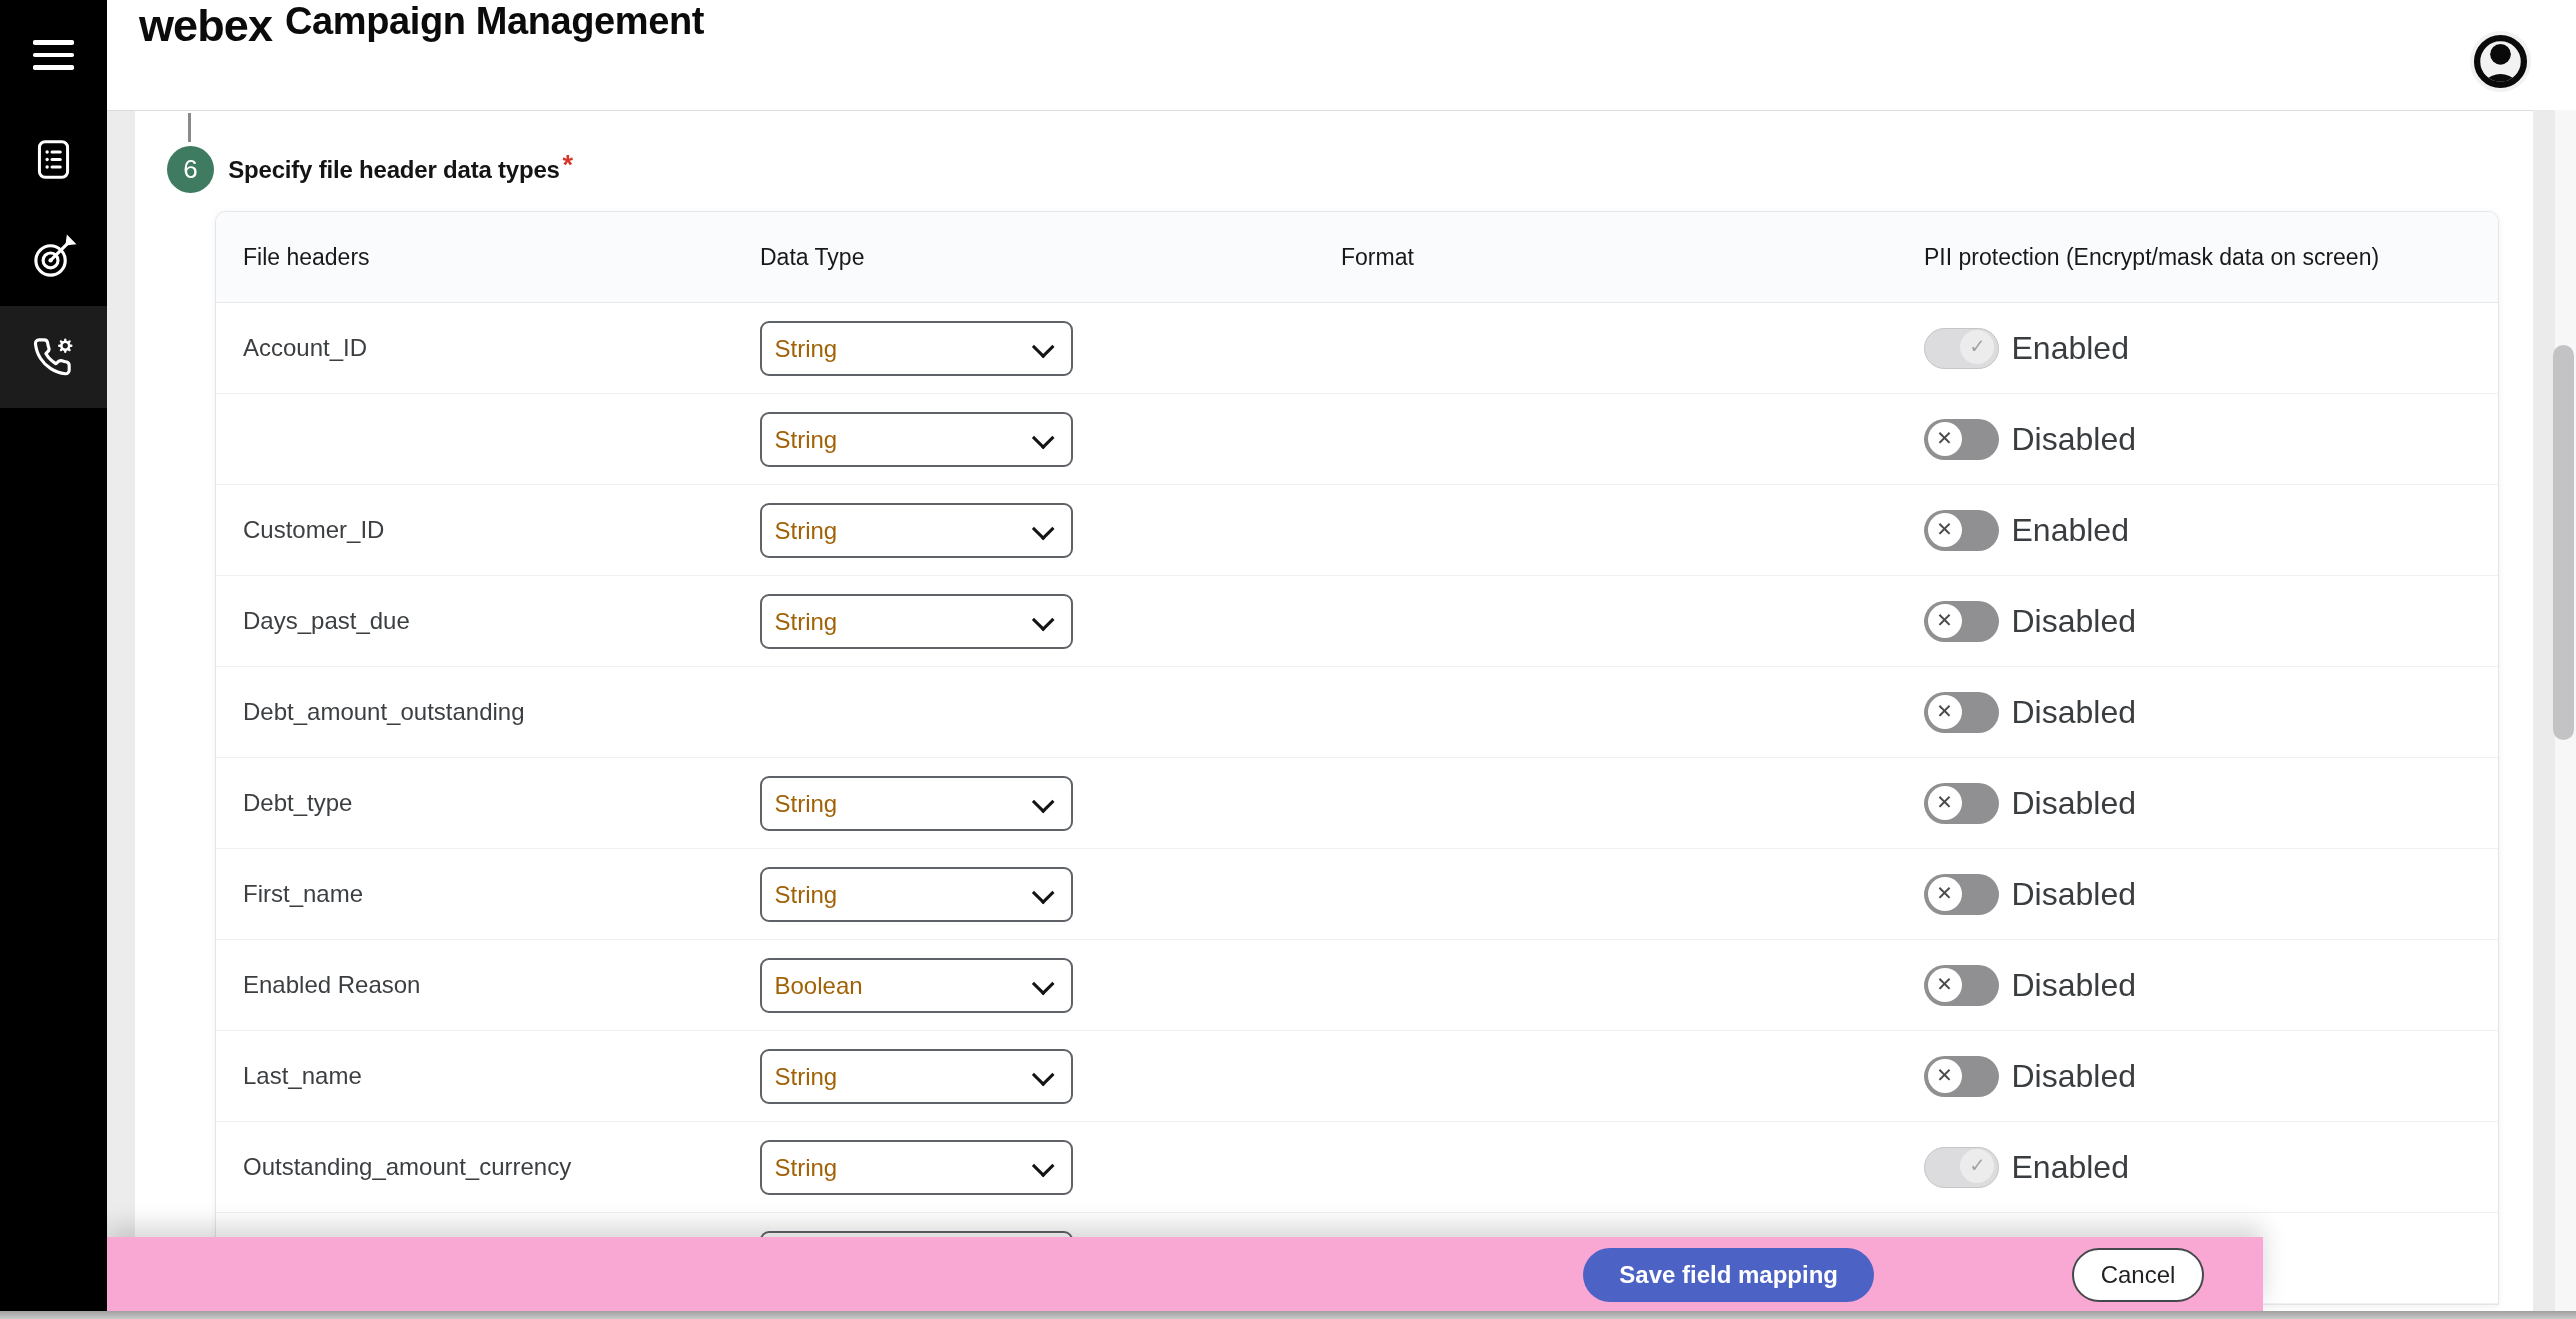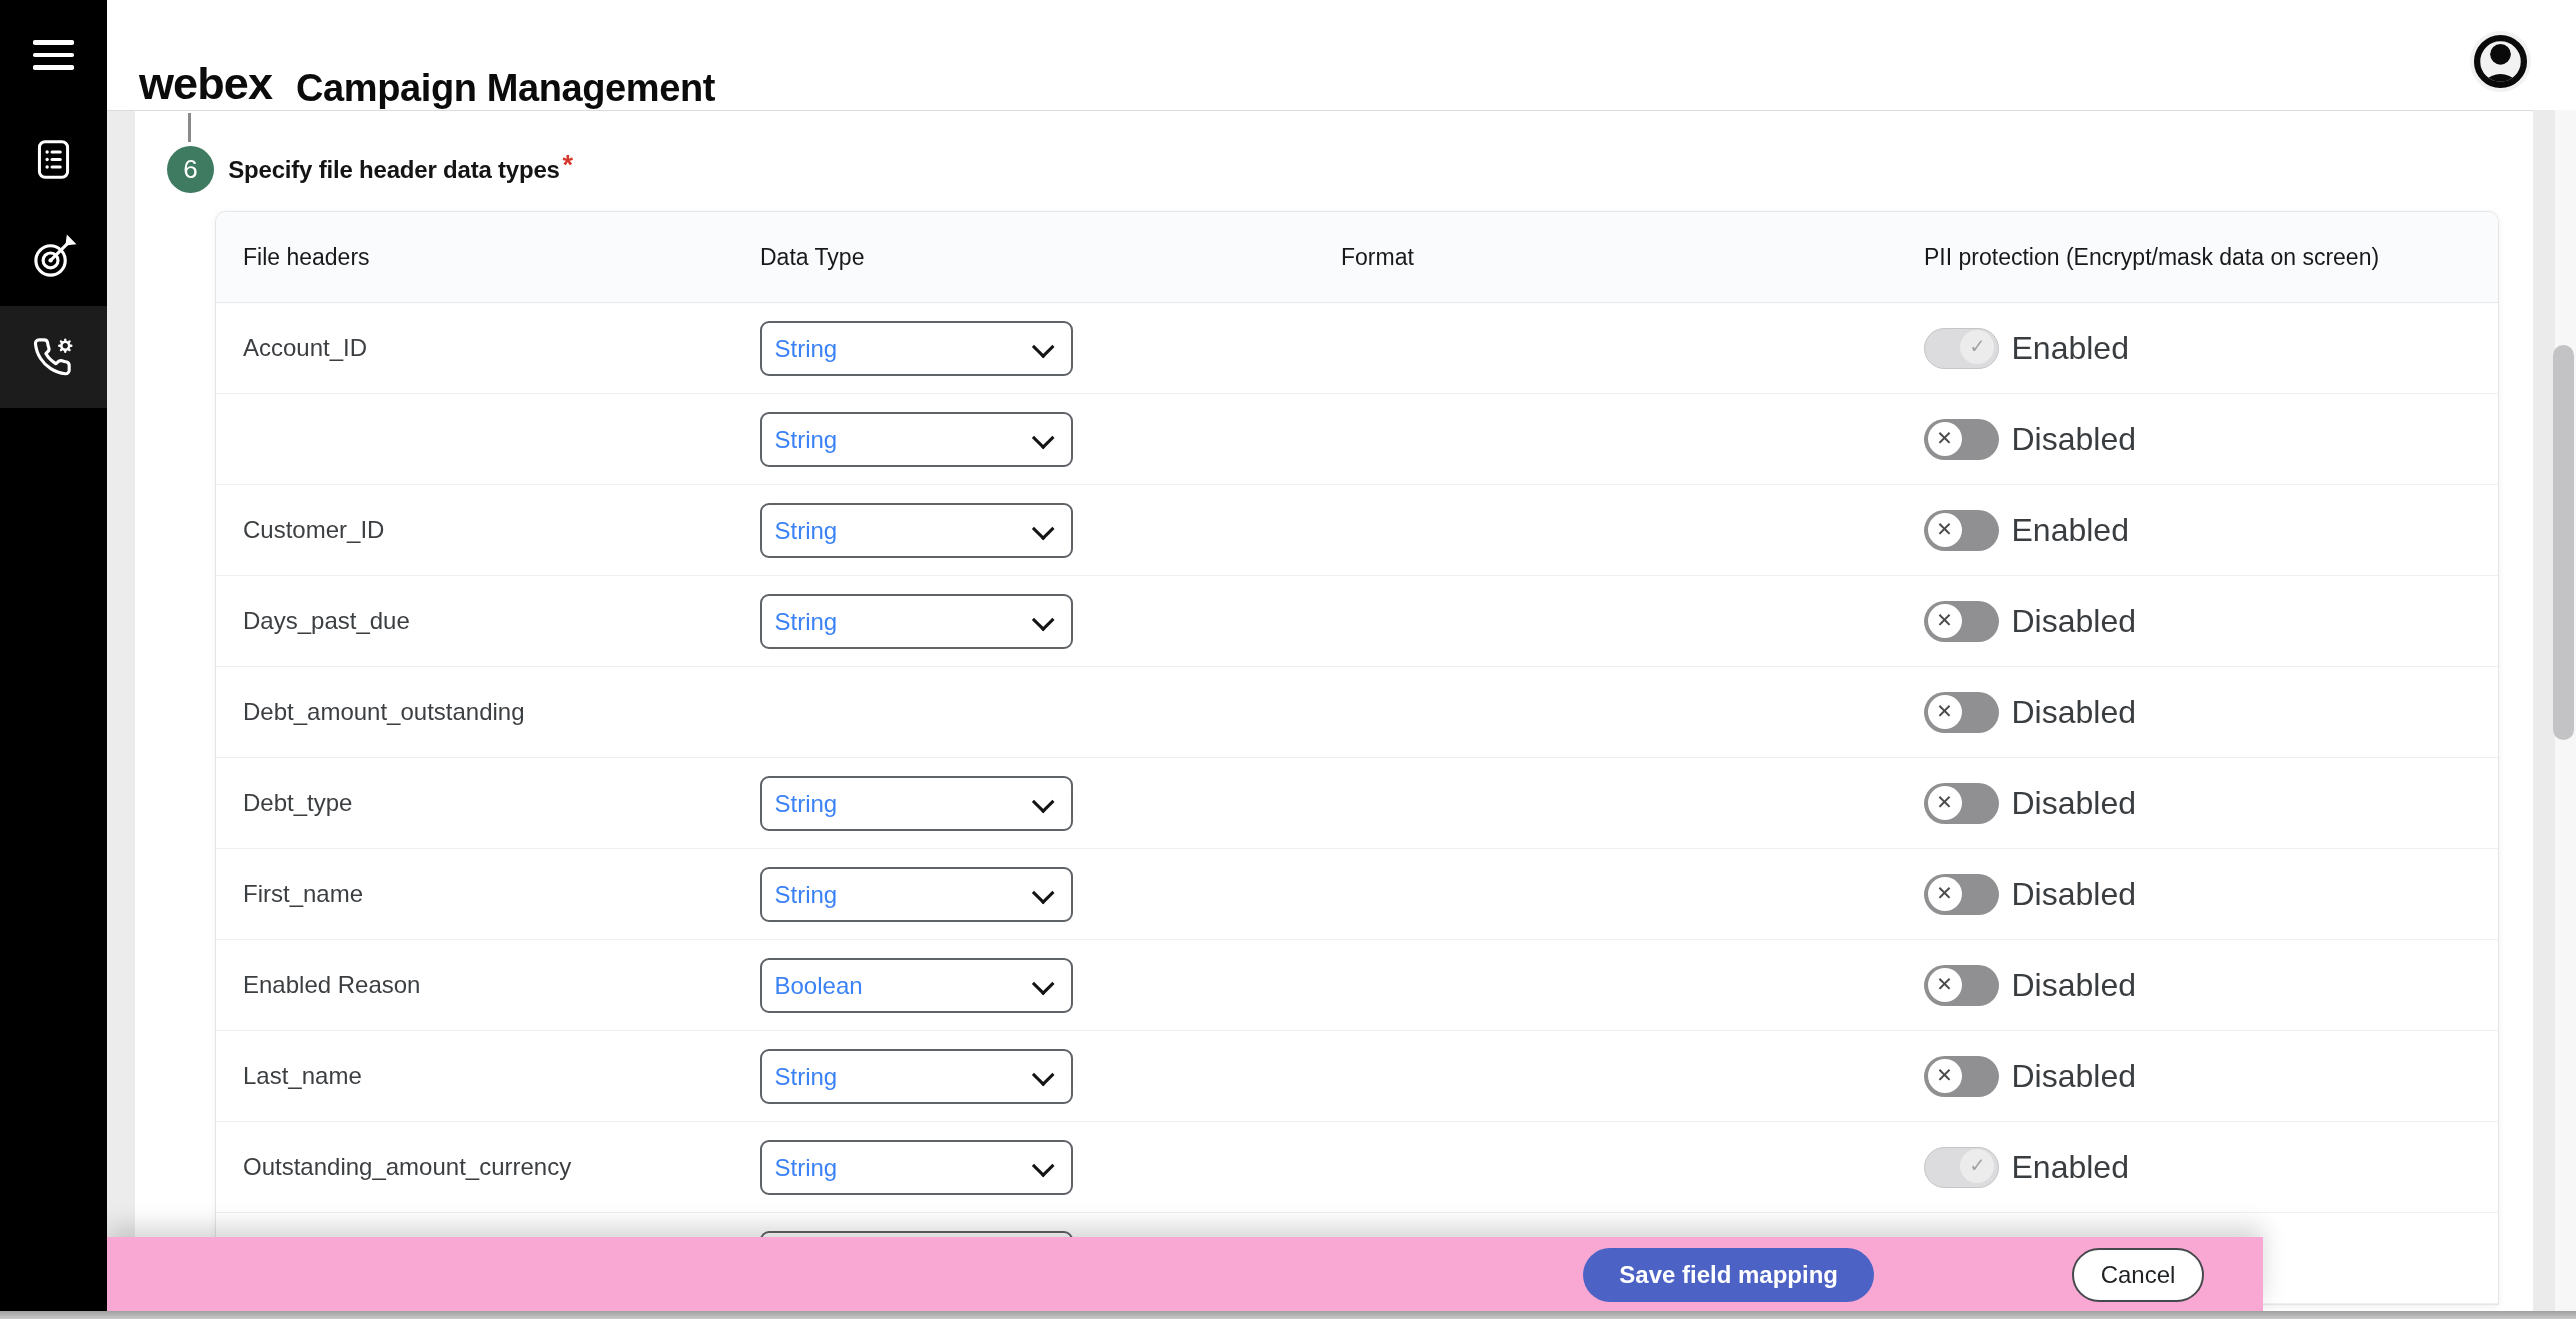--- a/index.html
+++ b/index.html
@@ -4,21 +4,21 @@
 <style>
   html,body{margin:0;padding:0;}
   body{
     width:2576px;height:1319px;position:relative;overflow:hidden;
     background:#ffffff;
     font-family:"Liberation Sans", sans-serif;
     -webkit-font-smoothing:antialiased;
   }
   
   .topbar{position:absolute;left:0;top:0;width:2576px;height:110px;background:#fff;border-bottom:1.8px solid #dcdcdc;z-index:7;}
-  .brand{position:absolute;left:139px;top:0;height:110px;display:flex;align-items:flex-end;gap:24px;}
+  .brand{position:absolute;left:139px;top:0;height:110px;display:flex;align-items:flex-start;gap:13px;}
   .brand-webex{font-size:45px;font-weight:700;color:#0b0b0b;letter-spacing:-0.9px;}
   .brand-app{font-size:38px;font-weight:600;color:#0b0b0b;letter-spacing:-0.4px;}
   .avatar{position:absolute;right:44px;top:30px;width:63px;height:63px;}
   
   .sidebar{position:absolute;left:0;top:0;width:107px;height:1311px;background:#000;z-index:8;}
   .hamburger{position:absolute;left:0;top:0;width:107px;height:110px;display:flex;flex-direction:column;justify-content:center;align-items:center;gap:8px;cursor:pointer;}
   .hamburger span{display:block;width:41px;height:4.5px;background:#fff;border-radius:1.8px;}
   .nav{position:absolute;left:0;top:110px;width:107px;}
   .nav-item{width:107px;height:98px;display:flex;align-items:center;justify-content:center;}
   .nav-item.active{background:#1c1c1c;height:102px;}
@@ -39,21 +39,21 @@
   .thead{position:relative;height:90px;background:#fafbfc;border-bottom:1.8px solid #e7e9eb;border-radius:10.7px 10.7px 0 0;}
   .th{position:absolute;top:0;height:90px;display:flex;align-items:center;font-size:23px;color:#17191b;}
   .th.c0{left:27px;} .th.c1{left:544px;} .th.c2{left:1125px;} .th.c3{left:1708px;}
   .row{position:relative;height:90px;background:#fff;border-bottom:1.8px solid #eef0f1;}
   .cell-label{position:absolute;left:27px;top:0;height:90px;display:flex;align-items:center;font-size:24px;color:#3c3f42;}
   .cell-select{position:absolute;left:544px;top:0;height:90px;display:flex;align-items:center;}
   .sel-wrap{position:relative;}
   select.dtype{
     -webkit-appearance:none;appearance:none;
     width:313px;height:55px;border:2.2px solid #5f6368;border-radius:9px;background:#fff;
-    font-family:"Liberation Sans", sans-serif;font-size:24px;color:#3b82f6;padding:0 54px 0 12.5px;outline:none;cursor:pointer;
+    font-family:"Liberation Sans", sans-serif;font-size:24px;color:#a16207;padding:0 54px 0 12.5px;outline:none;cursor:pointer;
   }
   .sel-chevron{position:absolute;right:21.5px;top:18px;width:13.4px;height:13.4px;border-right:3.1px solid #141414;border-bottom:3.1px solid #141414;transform:rotate(45deg);pointer-events:none;}
   .cell-toggle{position:absolute;left:1708px;top:0;height:90px;display:flex;align-items:center;gap:12.5px;}
   .toggle{position:relative;width:75px;height:41px;border-radius:20.6px;box-sizing:border-box;cursor:pointer;flex:0 0 auto;}
   .toggle .knob{position:absolute;top:3.6px;width:34px;height:34px;border-radius:50%;display:flex;align-items:center;justify-content:center;font-size:19.7px;line-height:1;}
   .toggle.muted-on{background:#dcdcde;border:1.8px solid #c5c5c7;}
   .toggle.muted-on .knob{right:3.6px;top:1.8px;background:#ececec;color:#a3a3a5;}
   .toggle.off{background:#909092;}
   .toggle.off .knob{left:3.6px;background:#ffffff;color:#4b4b4d;}
   .toggle-state{font-size:32px;color:#3a3d40;}

